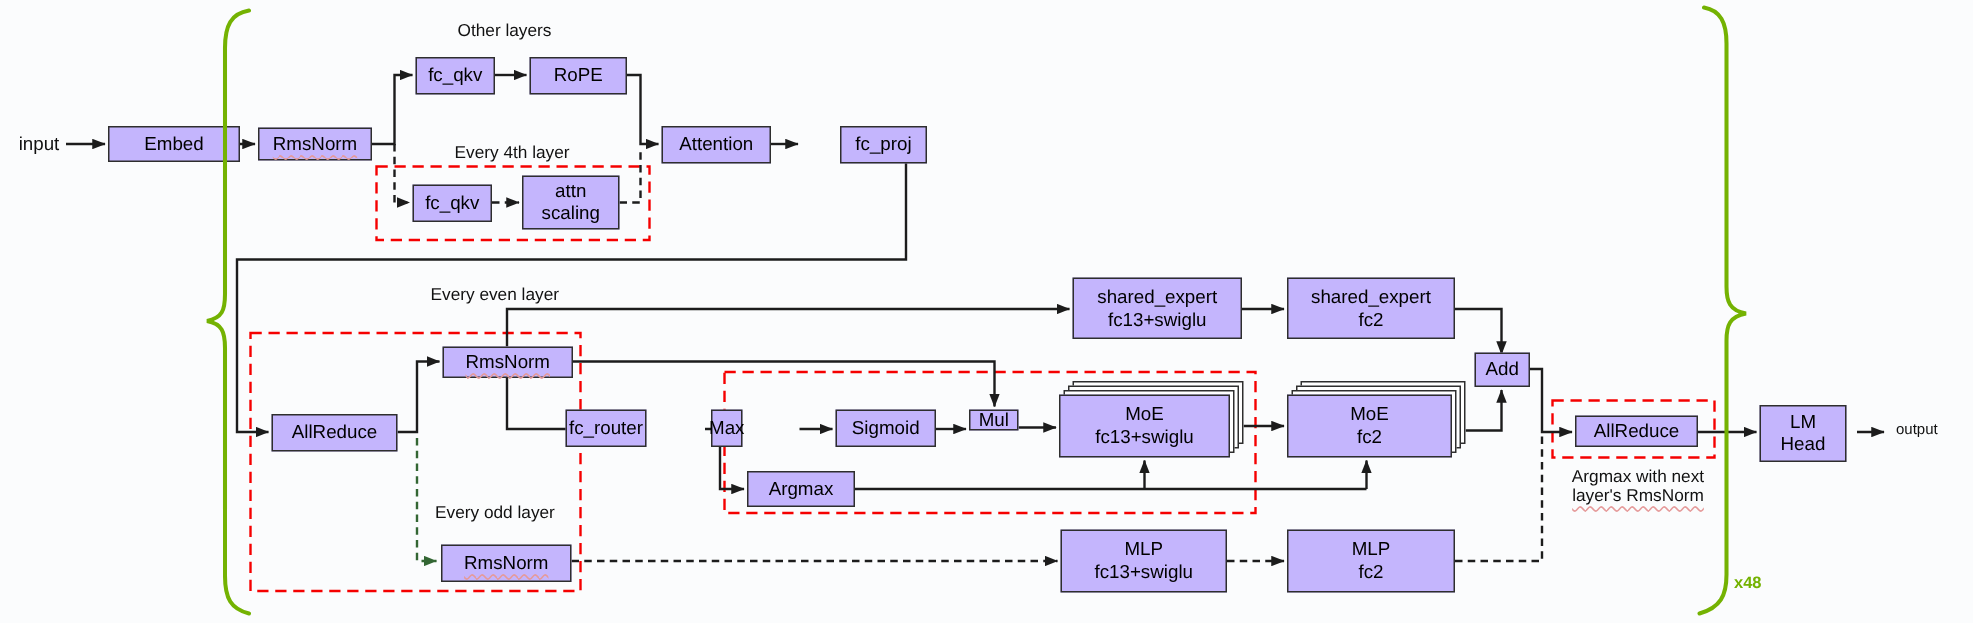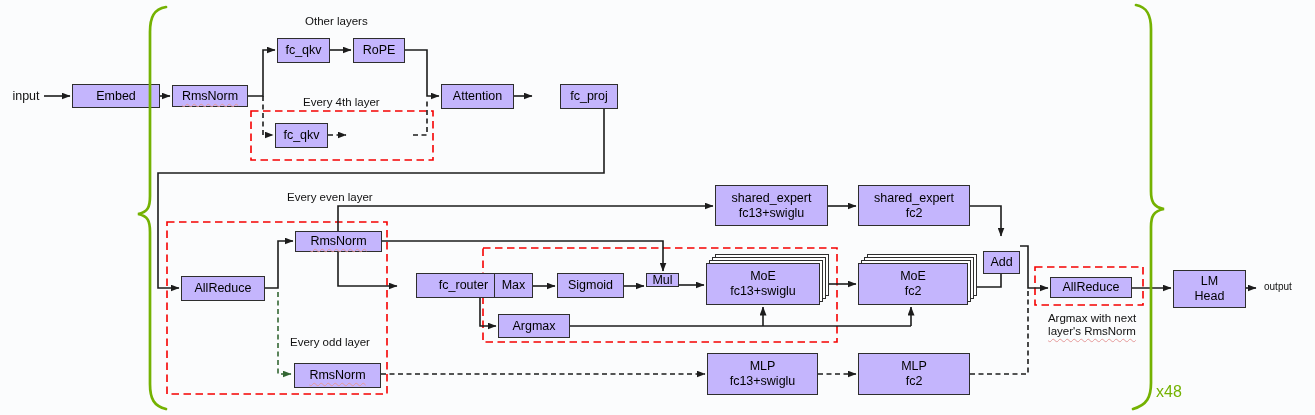--- a/index.html
+++ b/index.html
@@ -10,21 +10,21 @@
   #braces{z-index:4;}
   .node{position:absolute;z-index:2;box-sizing:border-box;background:#c4b5fd;border:1.5px solid #2e2e2e;
         display:flex;align-items:center;justify-content:center;flex-direction:column;
         text-align:center;font-size:12.5px;line-height:1.2;}
   .ghost{position:absolute;box-sizing:border-box;background:#fff;border:1.5px solid #2e2e2e;}
   .stack{position:absolute;z-index:2;}
   .stack .node{position:absolute;}
   .lbl{position:absolute;z-index:3;font-size:11.5px;color:#111;white-space:nowrap;}
   .spell{text-decoration-line:underline;text-decoration-style:wavy;
          text-decoration-color:#e59a9a;text-decoration-thickness:1px;text-underline-offset:3px;}
-  .repeat-lbl{font-weight:normal;font-size:16px;color:var(--brace_green,#74b202);}
+  .repeat-lbl{font-weight:bold;font-size:11px;color:var(--brace_green,#74b202);}
   .w  {stroke:#1c1c1c;stroke-width:1.6;fill:none;}
   .wd {stroke:#1c1c1c;stroke-width:1.6;fill:none;stroke-dasharray:5 3.5;}
   .gd {stroke:var(--odd_path_green,#336633);stroke-width:1.6;fill:none;stroke-dasharray:5 3.5;}
   .rr {stroke:var(--highlight_red,#f50000);stroke-width:1.6;fill:none;stroke-dasharray:7.5 4.5;}
   .brace{stroke:var(--brace_green,#74b202);stroke-width:2.7;fill:none;stroke-linecap:round;}
 </style>
 </head>
 <body>
 
 <div id="canvas">
@@ -82,42 +82,46 @@
 
   <div class="node" style="left:72px;top:84px;width:88px;height:24px">
       <span>Embed</span>
     </div>
   <div class="node" style="left:172px;top:85px;width:76px;height:22px">
       <span class="spell">RmsNorm</span>
     </div>
   <div class="node" style="left:277px;top:38px;width:53px;height:25px">
       <span>fc_qkv</span>
     </div>
-  <div class="node" style="left:353px;top:38px;width:52px;height:25px">
+  <div class="node" style="left:353px;top:38px;width:65px;height:25px">
       <span>RoPE</span>
     </div>
   <div class="node" style="left:275px;top:123px;width:53px;height:25px">
       <span>fc_qkv</span>
+    </div>
+  <div class="node" style="left:348px;top:117px;width:65px;height:36px">
+      <span>attn</span>
+      <span>scaling</span>
     </div>
   <div class="node" style="left:441px;top:84px;width:73px;height:25px">
       <span>Attention</span>
     </div>
   <div class="node" style="left:560px;top:84px;width:58px;height:25px">
       <span>fc_proj</span>
     </div>
   <div class="node" style="left:181px;top:276px;width:84px;height:25px">
       <span>AllReduce</span>
     </div>
   <div class="node" style="left:295px;top:231px;width:87px;height:21px">
       <span class="spell">RmsNorm</span>
     </div>
-  <div class="node" style="left:416px;top:273px;width:95px;height:25px">
+  <div class="node" style="left:377px;top:273px;width:54px;height:25px">
       <span>fc_router</span>
     </div>
-  <div class="node" style="left:494px;top:273px;width:39px;height:25px">
+  <div class="node" style="left:474px;top:273px;width:21px;height:25px">
       <span>Max</span>
     </div>
   <div class="node" style="left:557px;top:273px;width:67px;height:25px">
       <span>Sigmoid</span>
     </div>
   <div class="node" style="left:646px;top:273px;width:33px;height:14px">
       <span>Mul</span>
     </div>
   <div class="node" style="left:498px;top:314px;width:72px;height:24px">
       <span>Argmax</span>
@@ -143,27 +147,27 @@
   </div>
 
   <div class="node" style="left:715px;top:185px;width:113px;height:41px">
       <span>shared_expert</span>
       <span>fc13+swiglu</span>
     </div>
   <div class="node" style="left:858px;top:185px;width:112px;height:41px">
       <span>shared_expert</span>
       <span>fc2</span>
     </div>
-  <div class="node" style="left:983px;top:251px;width:37px;height:23px">
+  <div class="node" style="left:983px;top:235px;width:37px;height:23px">
       <span>Add</span>
     </div>
   <div class="node" style="left:1050px;top:277px;width:82px;height:21px">
       <span>AllReduce</span>
     </div>
-  <div class="node" style="left:1173px;top:270px;width:73px;height:38px">
+  <div class="node" style="left:1173px;top:270px;width:58px;height:38px">
       <span>LM</span>
       <span>Head</span>
     </div>
   <div class="node" style="left:294px;top:363px;width:87px;height:25px">
       <span class="spell">RmsNorm</span>
     </div>
   <div class="node" style="left:707px;top:353px;width:111px;height:42px">
       <span>MLP</span>
       <span>fc13+swiglu</span>
     </div>

